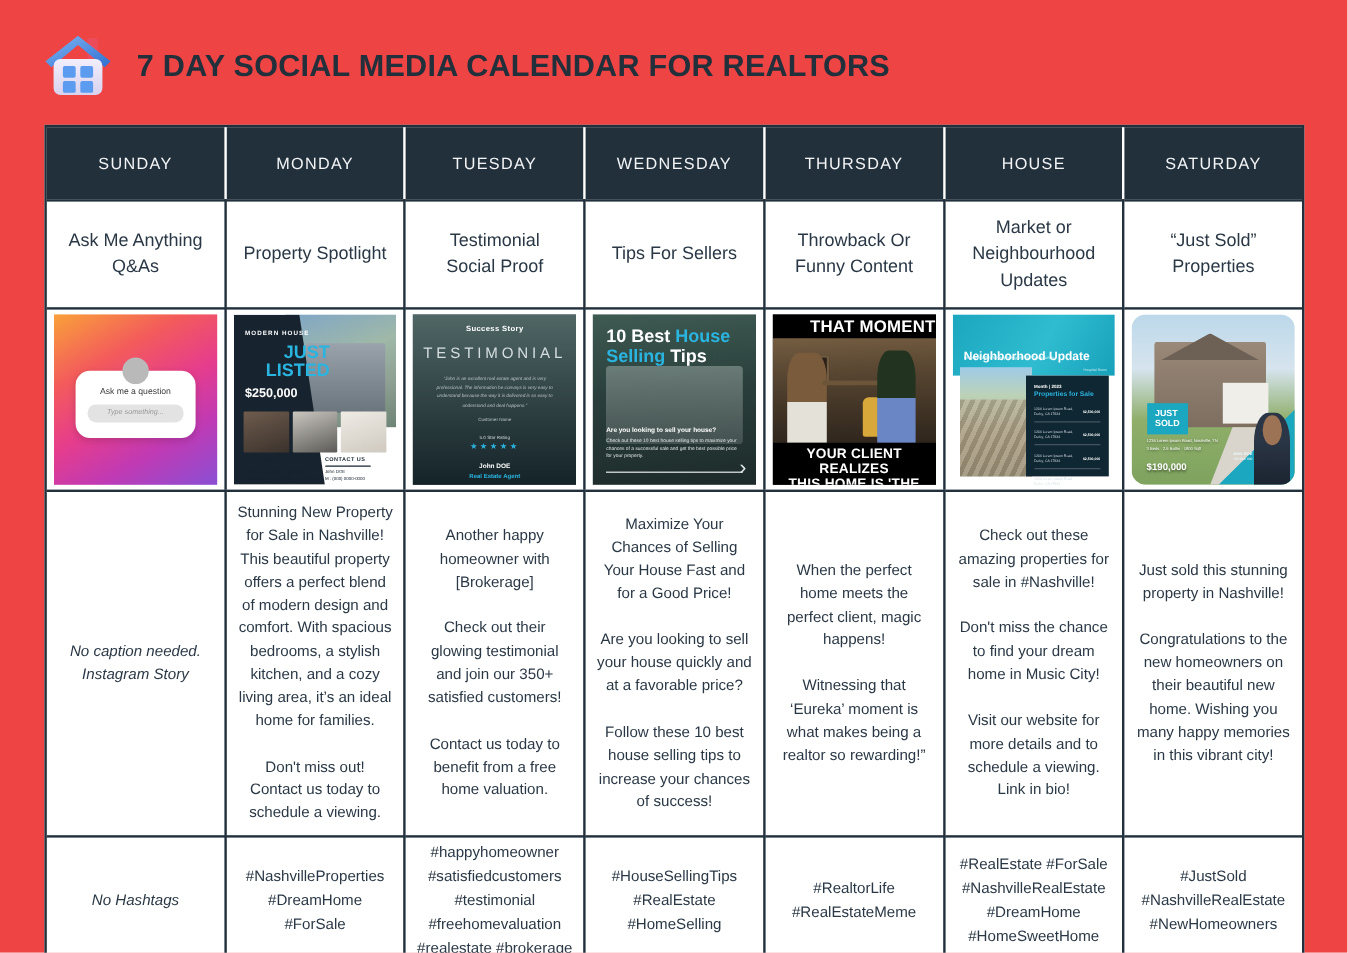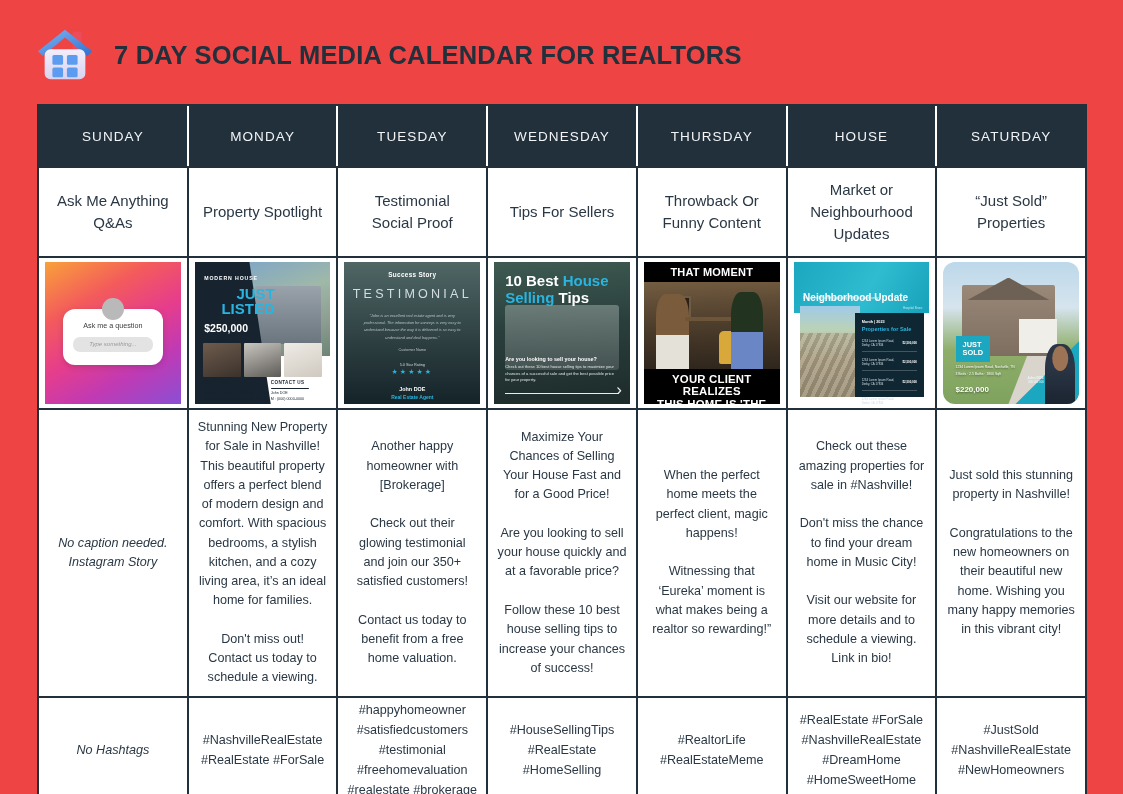--- a/index.html
+++ b/index.html
@@ -115,21 +115,21 @@
   .tips-q { color:#fff; font-size:5.4px; font-weight:700; position:absolute; left:11px; bottom:42px; }
   .tips-p { color:#dfe5e4; font-size:4.1px; line-height:1.62; position:absolute; left:11px; right:14px; bottom:20px; }
   .tips-arrow { position:absolute; left:11px; right:11px; bottom:10px; height:1px; background:#e7ecec; }
   .tips-arrow:after { content:"›"; position:absolute; right:-3px; top:-12px; color:#e7ecec;
      font-size:17px; line-height:1; }
 
   
   .meme { background:#000; }
   .meme-bar { position:absolute; left:0; width:100%; background:#000; color:#fff; text-align:center;
      font-weight:800; letter-spacing:.2px; }
-  .meme-top { top:0; height:20px; line-height:20px; font-size:11px; }
+  .meme-top { top:0; height:20px; line-height:20px; font-size:14px;text-align:right; }
   .meme-bot { bottom:0; height:35px; font-size:11.4px; line-height:1.08; padding-top:4px; }
   .meme-img { position:absolute; left:0; right:0; top:20px; bottom:35px;
      background:linear-gradient(170deg,#6d5a43 0%,#4a3b2c 45%,#3a2f24 100%); }
   .meme-img .wall { position:absolute; inset:0; background:
      linear-gradient(180deg,rgba(120,95,65,.65),rgba(45,36,27,.85)); }
   .meme-img .frame { position:absolute; left:23%; top:16%; width:12%; height:26%;
      background:#2a2018; border:2px solid #6e5b42; }
   .meme-img .chair { position:absolute; right:22%; bottom:6%; width:23%; height:38%;
      background:#d8a83a; border-radius:5px 5px 2px 2px; }
   .meme-img .p1 { position:absolute; left:9%; bottom:0; width:24%; height:86%;
@@ -395,21 +395,21 @@
             <div class="house"></div>
             <div class="roof"></div>
             <div class="garage"></div>
             <div class="drive"></div>
           </div>
           <div class="sold-teal"></div>
           <div class="sold-badge" style="white-space:pre-line">JUST
 SOLD</div>
           <div class="sold-addr" style="white-space:pre-line">1234 Lorem Ipsum Road, Nashville, TN
 3 Beds · 2.5 Baths · 1800 Sqft</div>
-          <div class="sold-price">$220,000</div>
+          <div class="sold-price">$190,000</div>
           <div class="sold-logo">
             <div class="l1">LOGO</div>
             <div class="l2">REALTOR</div>
           </div>
           <div class="sold-agent-txt">
             <div class="a1">John DOE</div>
             <div class="a2">000 000 000</div>
           </div>
           <div class="sold-agent"></div>
         </div>
@@ -459,21 +459,21 @@
 
 Congratulations to the new homeowners on their beautiful new home. Wishing you many happy memories in this vibrant city!</div>
         </div>
     </div>
 
     <div class="row row-body row-tags">
       <div class="cell">
           <div class="tag-text muted">No Hashtags</div>
         </div>
       <div class="cell">
-          <div class="tag-text">#NashvilleRealEstate #RealEstate #ForSale</div>
+          <div class="tag-text">#NashvilleProperties #DreamHome #ForSale</div>
         </div>
       <div class="cell">
           <div class="tag-text">#happyhomeowner
 #satisfiedcustomers
 #testimonial
 #freehomevaluation
 #realestate #brokerage</div>
         </div>
       <div class="cell">
           <div class="tag-text">#HouseSellingTips

